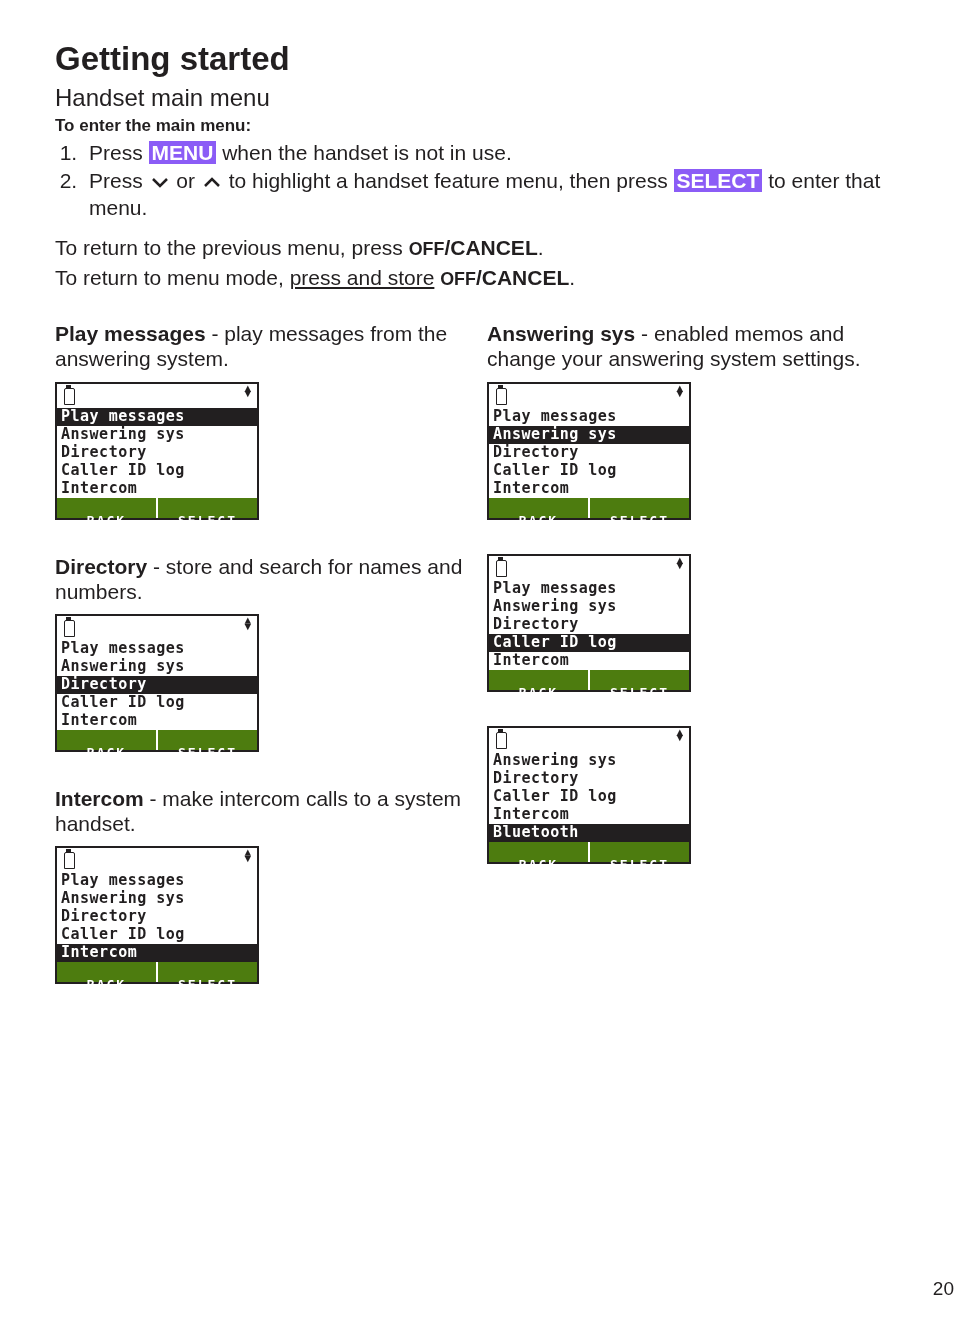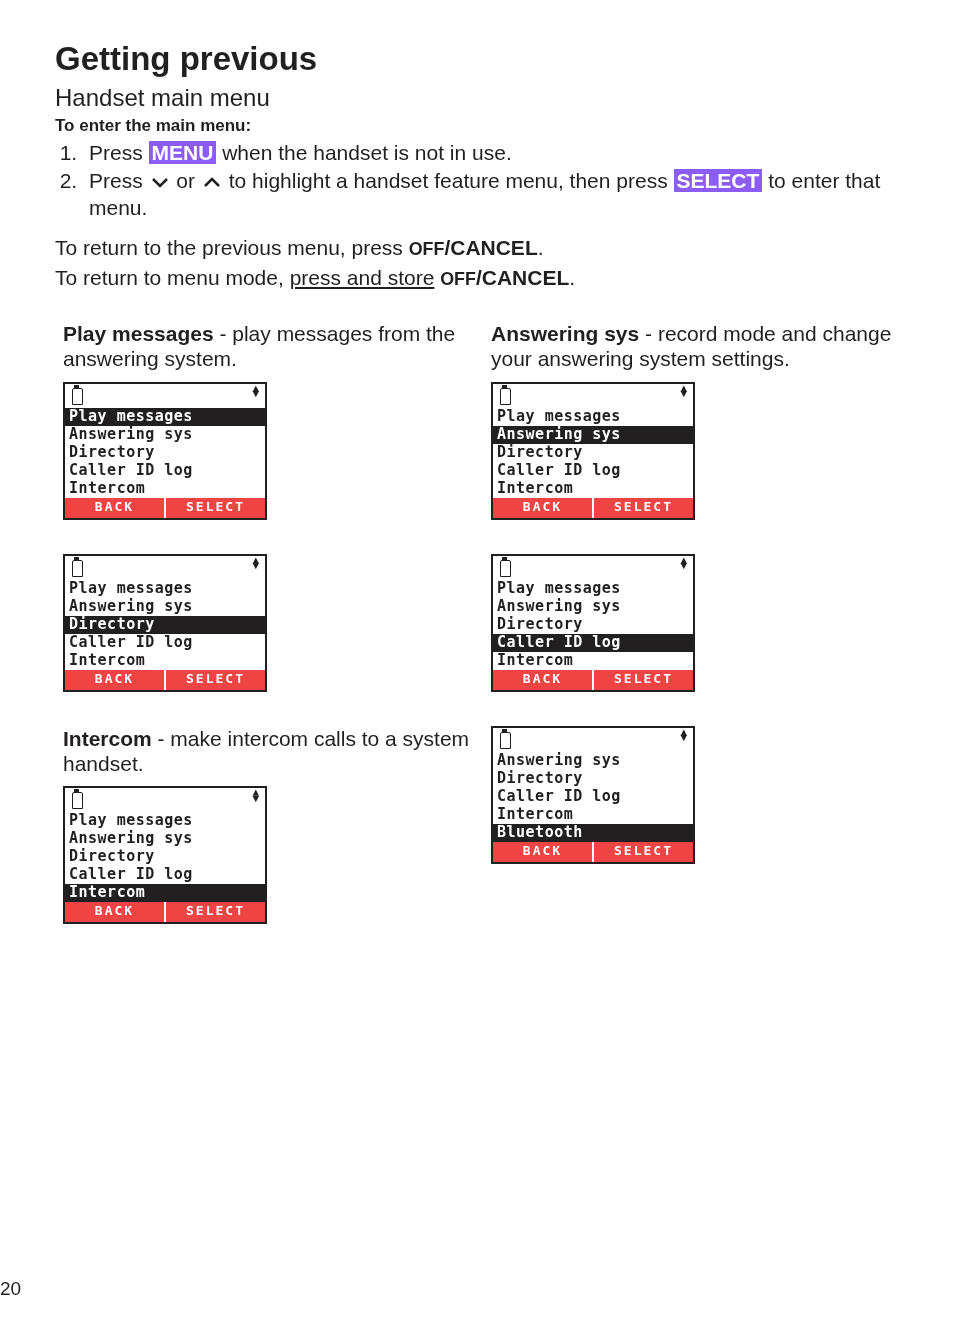--- a/index.html
+++ b/index.html
@@ -50,21 +50,20 @@
   ol li {
     font-size: 21px;
     line-height: 1.25;
     padding-left: 6px;
     margin-bottom: 2px;
   }
   .cols {
     display: flex;
     gap: 20px;
     margin-top: 30px;
-    margin-left: 8px;
   }
   .col {
     flex: 1;
   }
   .section {
     margin-bottom: 34px;
   }
   .desc {
     font-size: 21px;
     line-height: 1.2;
@@ -104,40 +103,40 @@
     font-weight: bold;
     height: 18px;
     box-sizing: border-box;
   }
   .sel { background:#221f20; color:#fff; }
   .lcd-softrow {
     display:flex; height:20px;
     border-top: 0 solid #221f20;
   }
   .soft {
-    flex:1; background:#ef4444; color:#fff; font-size:13px;
+    flex:1; background:#4d7c0f; color:#fff; font-size:13px;
     font-family: monospace; font-weight:bold;
     text-align:center; letter-spacing:2px;
-    padding-top:2px;
+    padding-top:16px;
   }
   .soft + .soft { border-left:2px solid #fff; }
   u { text-decoration: underline; }
   .pagenum {
     position:absolute;
     bottom: 36px;
     left: 0; right: 0;
-    text-align:left;
+    text-align:right;
     font-size: 19px;
   }
   .smallcaps { font-size: 0.85em; }
 </style>
 </head>
 <body>
 
-<h1>Getting previous</h1>
+<h1>Getting started</h1>
 <h2>Handset main menu</h2>
 <h3>To enter the main menu:</h3>
 
 <ol>
   <li>
     <span>Press </span><span class="invbox">MENU</span><span> when the handset is not in use.</span>
   </li>
   <li>
     <span>Press </span><svg class="chev" width="20" height="12">
         <polyline points="3,2 10,9 17,2" fill="none" stroke="#221f20" stroke-width="2.5"></polyline>
@@ -173,20 +172,21 @@
         <div class="lcd-row">Caller ID log</div>
         <div class="lcd-row">Intercom</div>
         <div class="lcd-softrow">
           <div class="soft">BACK</div>
           <div class="soft">SELECT</div>
         </div>
       </div>
     </div>
 
     <div class="section">
+      <p class="desc"><b>Directory</b><span> - store and search for names and numbers.</span></p>
       <div class="lcd">
         <div class="lcd-top">
             <span class="sig"></span>
           <span class="arrows">
               <span class="au">▲</span>
               <span class="ad">▼</span>
             </span>
         </div>
         <div class="lcd-row">Play messages</div>
         <div class="lcd-row">Answering sys</div>
@@ -220,21 +220,21 @@
           <div class="soft">SELECT</div>
         </div>
       </div>
     </div>
 
   </div>
 
   <div class="col">
 
     <div class="section">
-      <p class="desc"><b>Answering sys</b><span> - record mode and change your answering system settings.</span></p>
+      <p class="desc"><b>Answering sys</b><span> - enabled memos and change your answering system settings.</span></p>
       <div class="lcd">
         <div class="lcd-top">
             <span class="sig"></span>
           <span class="arrows">
               <span class="au">▲</span>
               <span class="ad">▼</span>
             </span>
         </div>
         <div class="lcd-row">Play messages</div>
         <div class="lcd-row sel">Answering sys</div>

